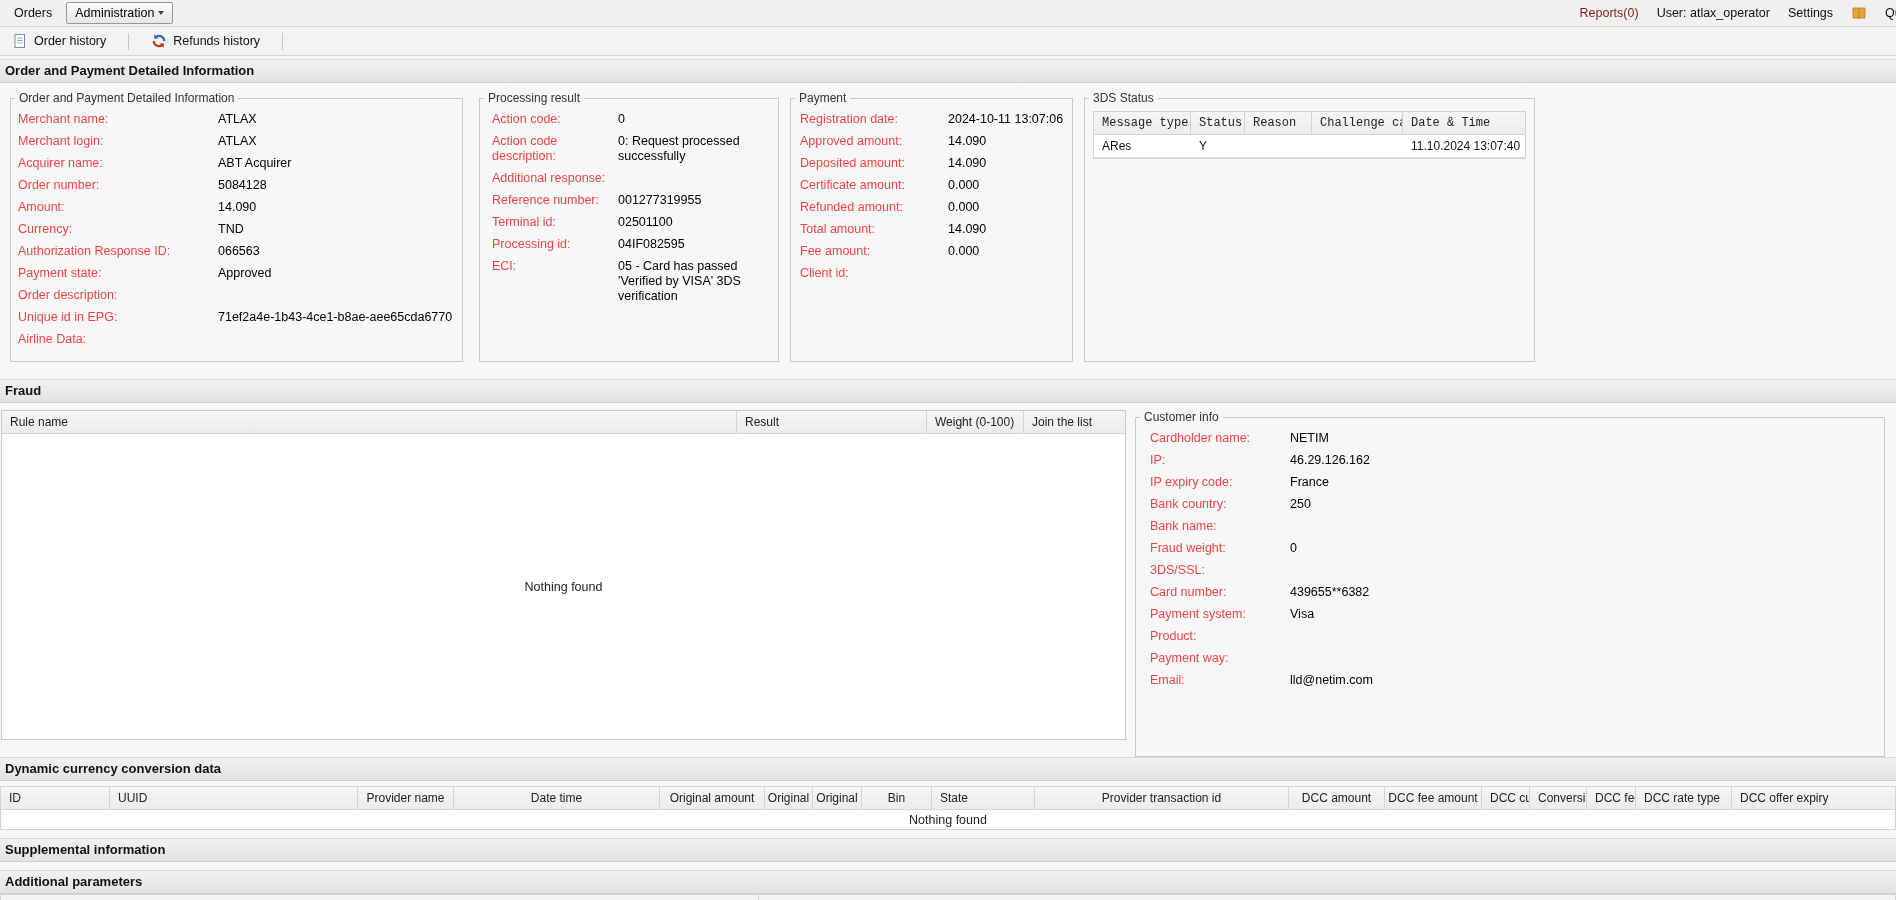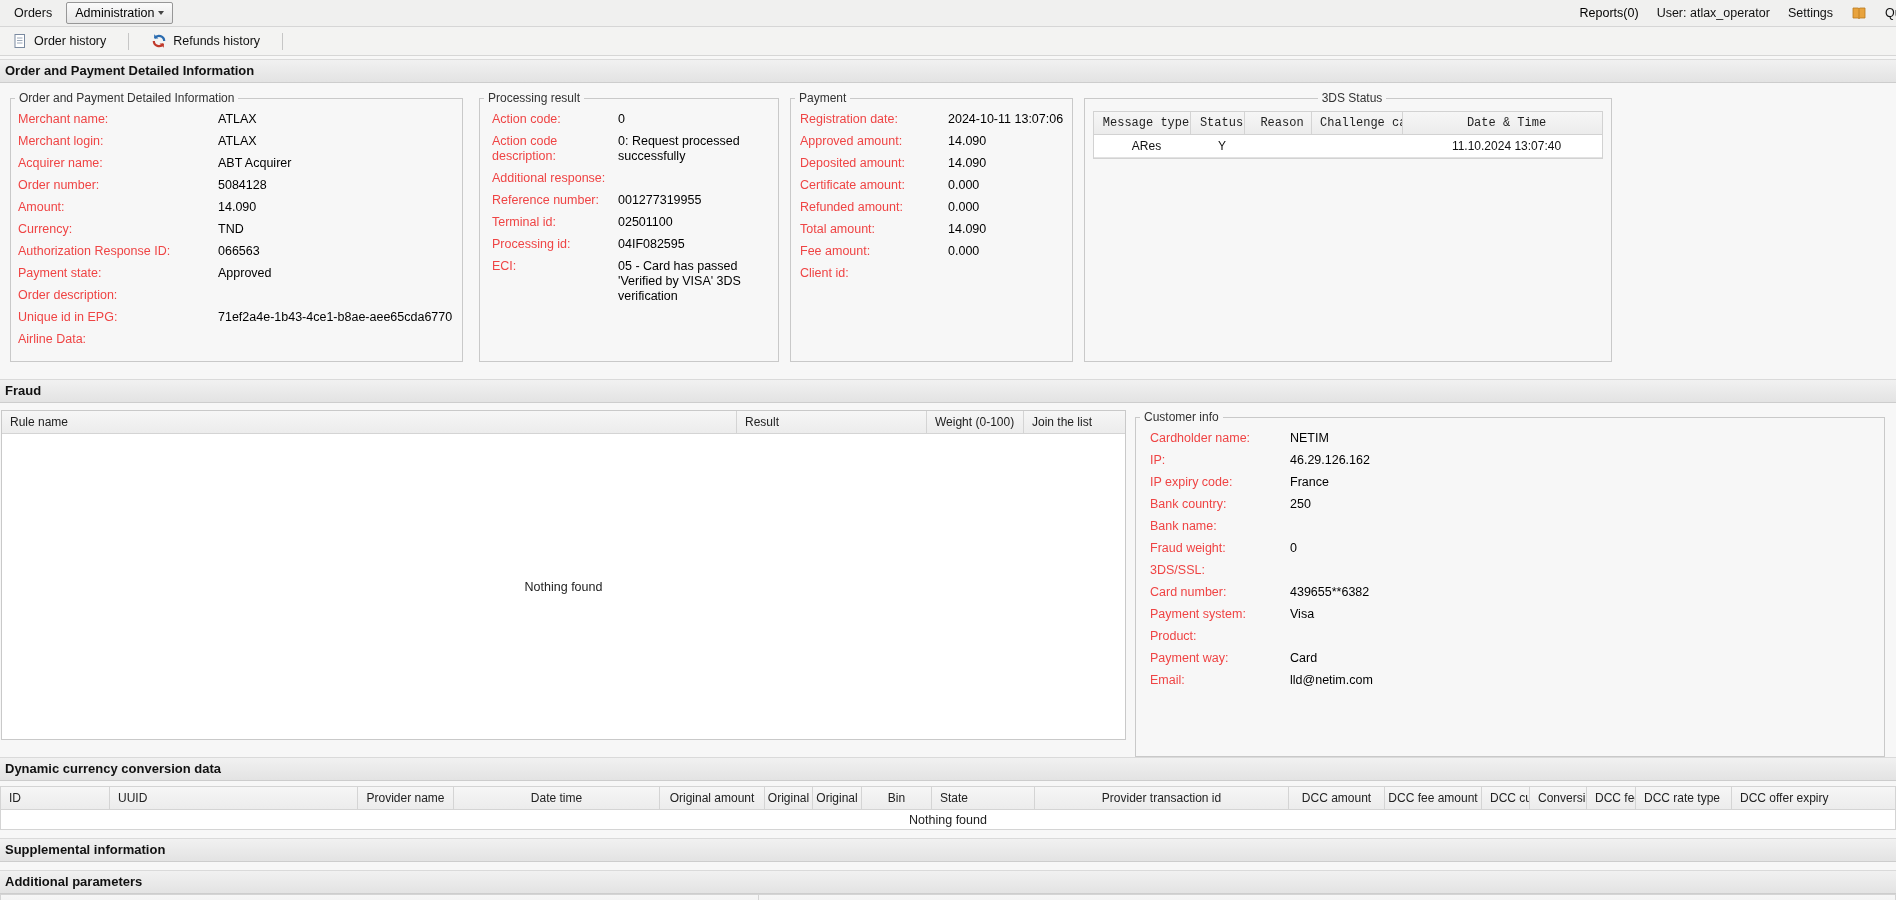--- a/index.html
+++ b/index.html
@@ -7,21 +7,21 @@
   body { font-family:"Liberation Sans","DejaVu Sans",sans-serif; font-size:12.5px; color:#111; background:#f7f7f7; }
   .app { position:relative; width:1896px; height:900px; overflow:hidden; background:#f7f7f7; }
 
   
   .tb1 { height:27px; background:#f0f0ef; border-bottom:1px solid #d6d6d6; display:flex; align-items:center; padding-left:6px; overflow:hidden; }
   .tb1-left { display:flex; align-items:center; gap:6px; }
   .btn-flat { background:transparent; border:1px solid transparent; padding:3px 7px; font:inherit; color:#111; }
   .btn-drop { display:flex; align-items:center; gap:4px; background:linear-gradient(#fbfbfb,#e6e6e6); border:1px solid #979797; border-radius:2px; padding:3px 8px; font:inherit; }
   .caret { width:0; height:0; border-left:3.5px solid transparent; border-right:3.5px solid transparent; border-top:4px solid #444; }
   .tb1-right { margin-left:auto; margin-right:-12px; display:flex; align-items:center; gap:18px; white-space:nowrap; }
-  .tb-muted { color:#000000;text-align:right; }
+  .tb-muted { color:#7f1d1d;text-align:right; }
   .tb-link { color:#111; }
 
   
   .tb2 { height:29px; background:#f3f3f2; border-bottom:1px solid #d6d6d6; display:flex; align-items:center; padding-left:5px;gap:12px; }
   .tbtn { display:flex; align-items:center; gap:6px; padding:3px 7px; background:transparent; border:0; font:inherit; color:#111; }
   .vsep { width:1px; height:17px; background:#c6c6c6; margin:0 3px; }
   .icon16 { width:16px; height:16px; display:inline-block; }
 
   
   .sec-bar { height:24px; line-height:22px; background:linear-gradient(#f1f1f1,#e3e3e3); border-top:1px solid #dadada; border-bottom:1px solid #cdcdcd; font-weight:bold; font-size:13px; padding-left:5px; }
@@ -29,21 +29,21 @@
   .mt8 { margin-top:8px; }
   .mt17 { margin-top:17px; }
 
   
   .panels { display:flex; align-items:stretch; margin:8px 0 0 10px; height:271px; }
   fieldset { border:1px solid #c9c9c9; padding:4px 0 0 0; background:transparent; }
   legend { font-size:12px; color:#333; padding:0 4px; margin-left:4px; }
   .fs1 { width:453px; margin-right:16px; }
   .fs2 { width:300px; margin-right:11px; }
   .fs3 { width:283px; margin-right:11px; }
-  .fs4 { width:528px;text-align:center; }
+  .fs4 { width:451px; }
   .frow { display:flex; padding:3px 8px 4px 0; line-height:15px; }
   .frow .lbl { flex:none; color:#ef4444; }
   .frow .val { flex:1; color:#000; }
   .fs1 .frow { padding-left:7px; }  .fs1 .lbl { width:200px; }
   .fs2 .frow { padding-left:12px; } .fs2 .lbl { width:126px; }
   .fs3 .frow { padding-left:9px; }  .fs3 .lbl { width:148px; }
   .ci  .frow { padding-left:14px; } .ci  .lbl { width:140px; }
 
   
   .grid-head { display:flex; background:linear-gradient(#f6f6f6,#ececec); }
@@ -318,21 +318,20 @@
       <div class="frow">
           <span class="lbl">Payment system:</span>
           <span class="val">Visa</span>
         </div>
       <div class="frow">
           <span class="lbl">Product:</span>
           <span class="val"></span>
         </div>
       <div class="frow">
           <span class="lbl">Payment way:</span>
-          <span class="val">Card</span>
         </div>
       <div class="frow">
           <span class="lbl">Email:</span>
           <span class="val">lld@netim.com</span>
         </div>
     </fieldset>
   </div>
 
   <div class="sec-bar">Dynamic currency conversion data</div>
 

